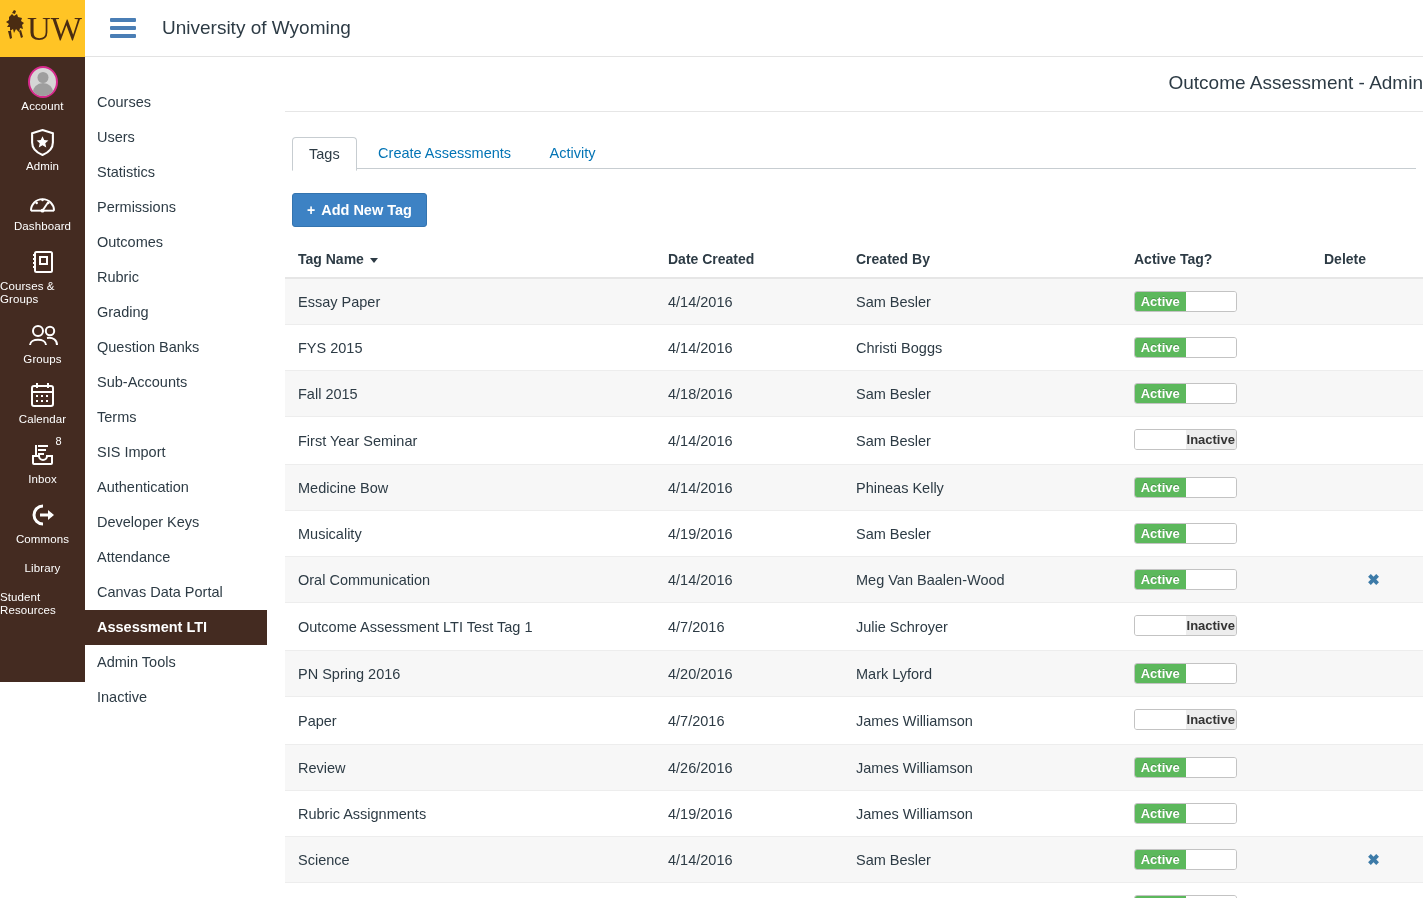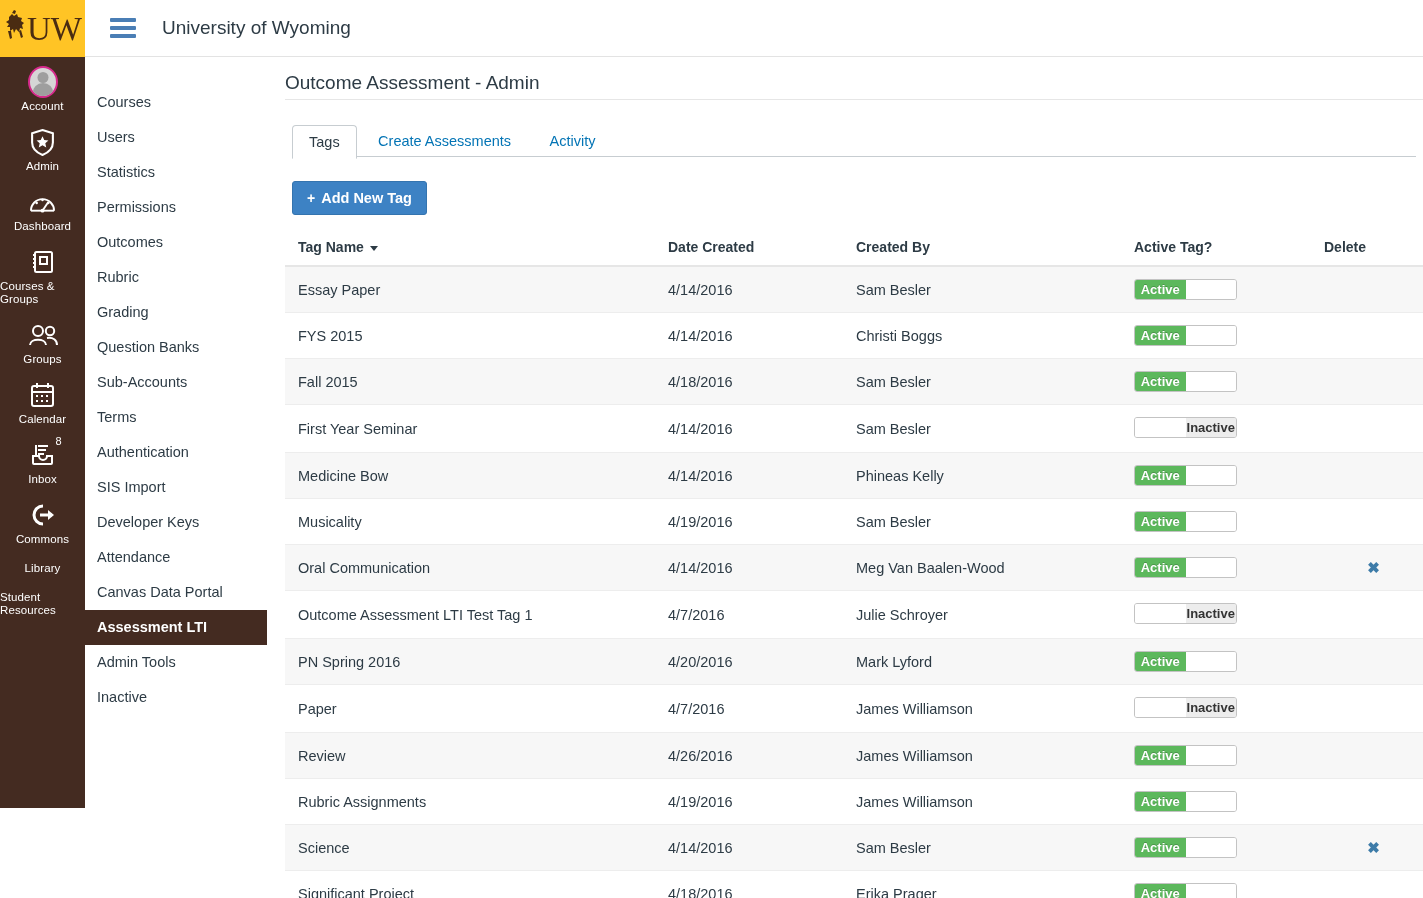--- a/index.html
+++ b/index.html
@@ -10,21 +10,21 @@
     background: #ffffff;
     font-family: "Liberation Sans", sans-serif;
     -webkit-font-smoothing: antialiased;
   }
 
   #app { position: relative; width: 1423px; height: 898px; }
 
   
   #global-nav {
     position: absolute; left: 0; top: 0;
-    width: 85px; height: 808px;
+    width: 85px; height: 682px;
     background: #442B21;
     overflow: hidden;
   }
   #brand-logo {
     width: 85px; height: 57px;
     background: #FFC425;
     display: flex; align-items: center; justify-content: center;
     overflow: hidden;
   }
   #brand-logo svg { display: block; }
@@ -129,26 +129,26 @@
   }
 
   
   #main {
     position: absolute; left: 285px; top: 57px;
     width: 1138px; height: 841px;
     background: #fff;
     overflow: hidden;
   }
   #page-title {
-    text-align: left;
+    text-align: right;
     font-size: 19px;
     color: #2D3B45;
     font-weight: normal;
     margin: 15px 0 0 0;
-    padding-bottom: 5px;
+    padding-bottom: 17px;
     border-bottom: 1px solid #E6E6E6;
   }
 
   
   #tabs {
     position: relative;
     margin: 24px 7px 0 7px;
     height: 33px;
     border-bottom: 1px solid #C7CDD1;
   }
@@ -402,22 +402,22 @@
     <a class="ctx-item">Courses</a>
     <a class="ctx-item">Users</a>
     <a class="ctx-item">Statistics</a>
     <a class="ctx-item">Permissions</a>
     <a class="ctx-item">Outcomes</a>
     <a class="ctx-item">Rubric</a>
     <a class="ctx-item">Grading</a>
     <a class="ctx-item">Question Banks</a>
     <a class="ctx-item">Sub-Accounts</a>
     <a class="ctx-item">Terms</a>
+    <a class="ctx-item">SIS Import</a>
     <a class="ctx-item">Authentication</a>
-    <a class="ctx-item">SIS Import</a>
     <a class="ctx-item">Developer Keys</a>
     <a class="ctx-item">Attendance</a>
     <a class="ctx-item">Canvas Data Portal</a>
     <a class="ctx-item active">Assessment LTI</a>
     <a class="ctx-item">Admin Tools</a>
     <a class="ctx-item">Inactive</a>
   </nav>
 
   <main id="main">
     <h1 id="page-title">Outcome Assessment - Admin</h1>

